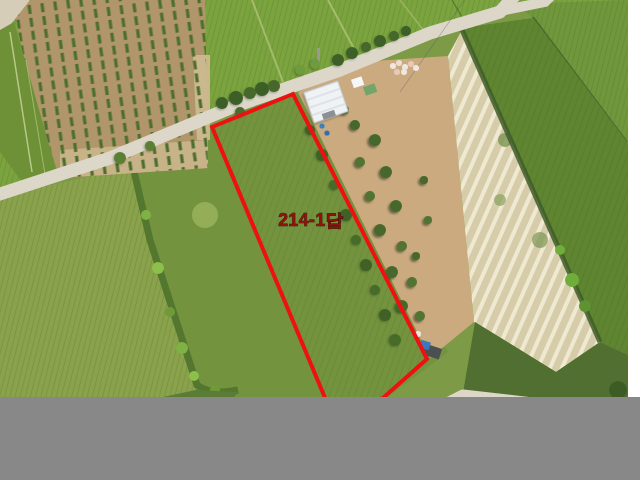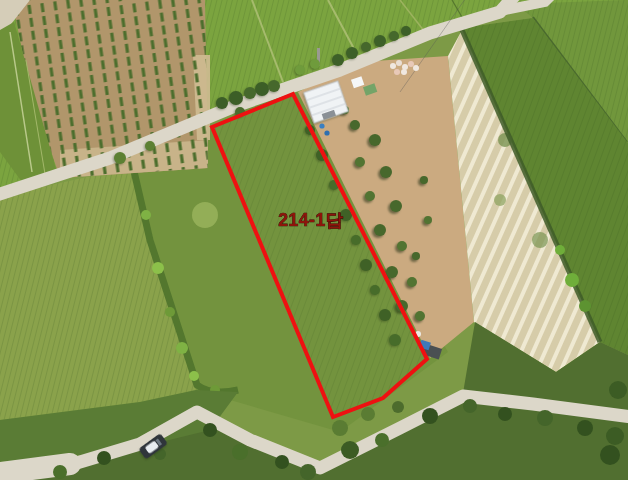--- a/index.html
+++ b/index.html
@@ -1,16 +1,16 @@
 <!DOCTYPE html>
 <html><head>
 <meta charset="utf-8">
 <style>
   html,body{margin:0;padding:0;background:#888;}
-  .canvas{position:relative;width:640px;height:480px;background:#ffffff;overflow:hidden;
+  .canvas{position:relative;width:640px;height:397px;background:#ffffff;overflow:hidden;
           font-family:"Liberation Sans",sans-serif;}
   svg{position:absolute;left:0;top:0;display:block;}
   .shadowed{filter:drop-shadow(-2px 2px 1px rgba(35,50,20,.55));}
   .softshadow{filter:drop-shadow(-1px 1px 1px rgba(35,50,20,.4));}
 </style>
 </head>
 <body>
 
 <div class="canvas">
 <svg width="640" height="480" viewBox="0 0 640 480">

